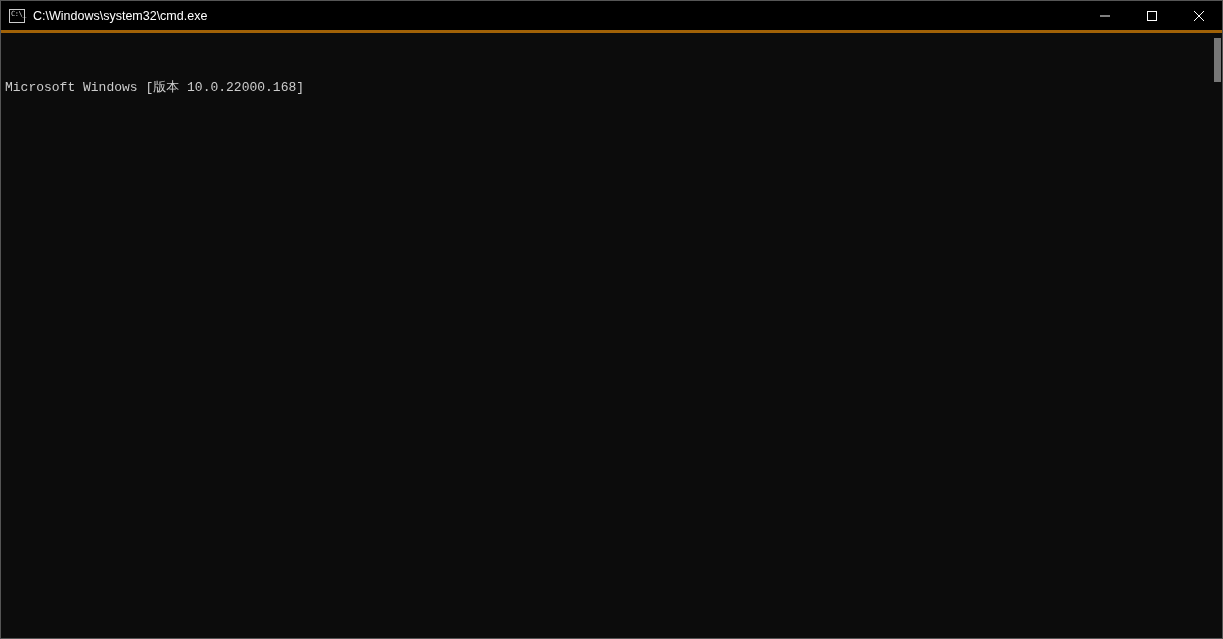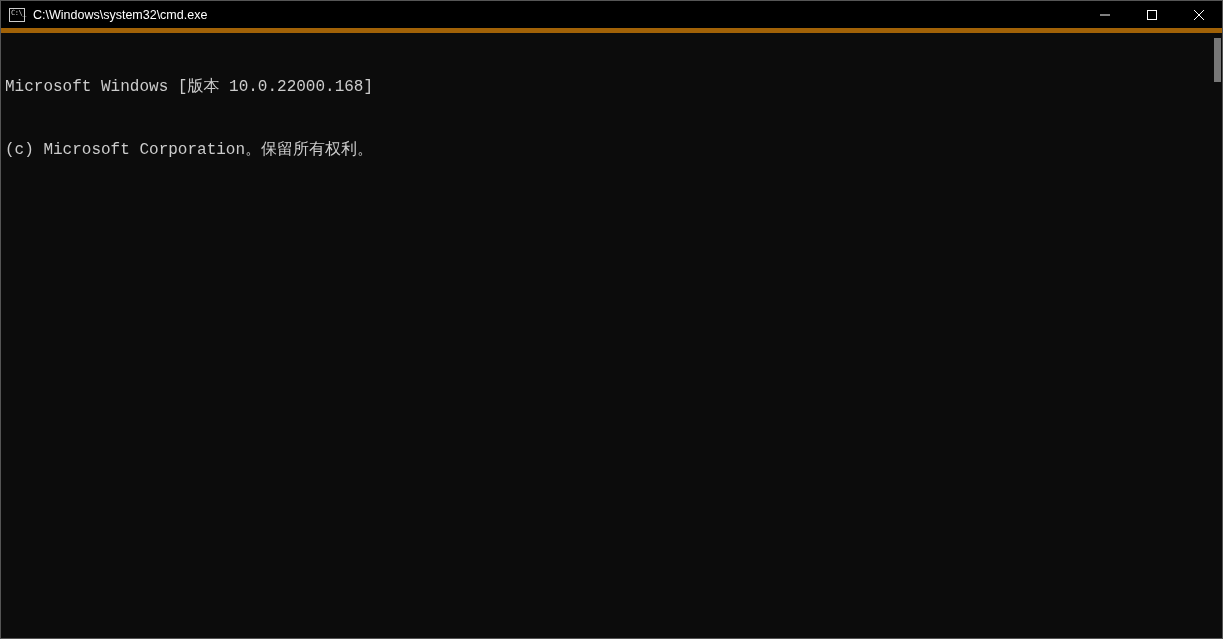--- a/index.html
+++ b/index.html
@@ -25,21 +25,21 @@
       display: flex;
       flex-direction: column;
     }
 
     .titlebar {
       height: 32px;
       background: #000;
       display: flex;
       align-items: center;
       flex-shrink: 0;
-      border-bottom: 5px solid #a16207;
+      border-bottom: 3px solid #a16207;
     }
 
     .titlebar-icon {
       width: 16px;
       height: 14px;
       margin-left: 8px;
       margin-right: 8px;
       border: 1px solid #ccc;
       position: relative;
       background: #000;
@@ -93,21 +93,21 @@
       flex: 1;
       background: #0c0c0c;
       padding: 2px 4px 2px 4px;
       position: relative;
       overflow: hidden;
     }
 
     .terminal-content {
       color: #cccccc;
       font-family: 'NSimSun', 'SimSun', Consolas, 'Courier New', monospace;
-      font-size: 16px;
+      font-size: 13px;
       line-height: 21px;
       white-space: pre;
       letter-spacing: 0px;
     }
 
     .terminal-line {
       white-space: pre;
     }
 
     .cursor {
@@ -157,20 +157,19 @@
           <line x1="0" y1="0" x2="10" y2="10"></line>
           <line x1="10" y1="0" x2="0" y2="10"></line>
         </svg>
       </div>
     </div>
   </div>
 
   <div class="terminal-body">
     <div class="terminal-content">
       <div class="terminal-line">Microsoft Windows [版本 10.0.22000.168]</div>
-      <div class="terminal-line">(c) Microsoft Corporation。保留所有权利。</div>
       <div class="terminal-line"></div>
     </div>
   </div>
 
   <div class="scrollbar"></div>
 
 </div>
 
 </body></html>

